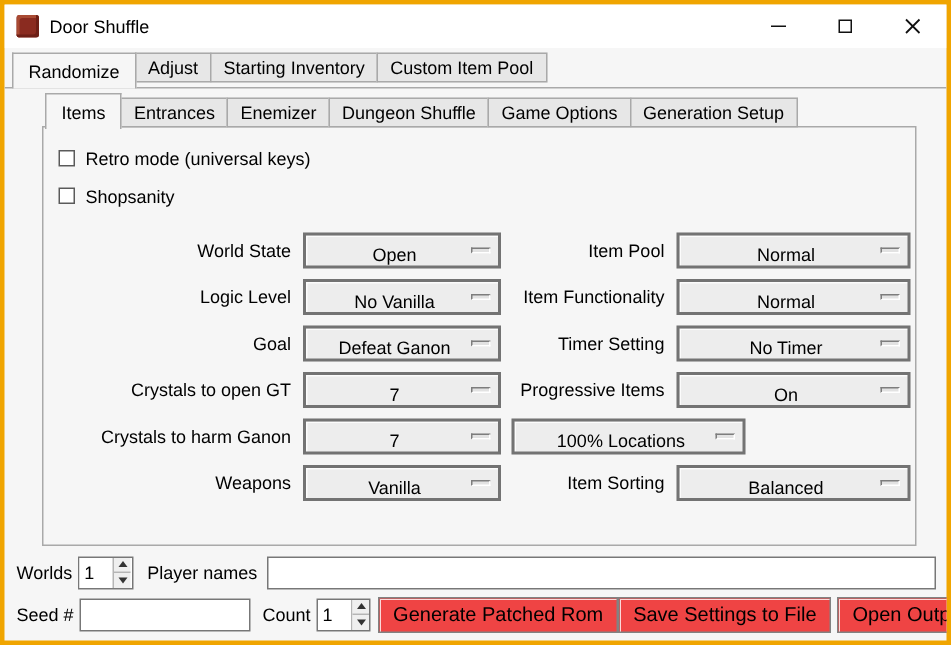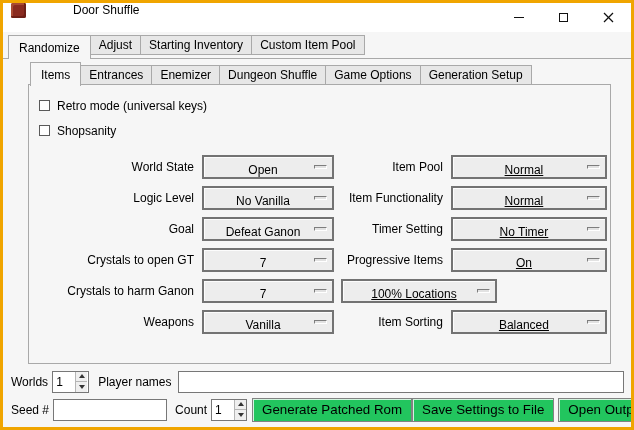--- a/index.html
+++ b/index.html
@@ -10,22 +10,22 @@
     width: 634px; height: 430px;
     border: 3px solid #F0A500;
     background: #F6F6F6;
     display: flex; flex-direction: column;
     overflow: hidden;
   }
 
   
   .titlebar {
     height: 29px; background: #FFFFFF;
-    display: flex; align-items: flex-start;
-    padding-left: 8px; flex: 0 0 auto; gap: 40px;
+    display: flex; align-items: center;
+    padding-left: 8px; flex: 0 0 auto;
   }
   .app-icon {
     width: 15px; height: 15px; margin-right: 7px;
     background: #8a2b20;
     border-radius: 2px;
     box-shadow: inset -2px -2px 0 #6d1f16, inset 2px 2px 0 #a84a33;
   }
   .title-text { font-size: 12px; }
   .win-controls { margin-left: auto; display: flex; height: 100%; }
   .win-btn { width: 45px; height: 100%; display: flex; align-items: center; justify-content: center; }
@@ -78,21 +78,21 @@
 
   .options { display: flex; margin-top: 8px; }
   .col { display: flex; flex-direction: column; }
   .col-left { width: 305px; }
   .col-right { width: 270px; }
   .opt-row { display: flex; align-items: center; height: 31px; }
   .opt-label { text-align: right; padding-right: 8px; white-space: nowrap; }
   .col-left .opt-label { width: 165px; }
   .col-left .dropdown { width: 132px; }
   .col-right .opt-label { width: 110px; }
-  .col-right .dropdown { width: 156px; text-decoration: underline; }
+  .col-right .dropdown { width: 156px; }
 
   .dropdown {
     height: 24px; position: relative;
     display: flex; align-items: flex-end; justify-content: center;
     background: #EDEDED;
     border: 2px solid #737373;
     box-shadow: inset 1px 1px 0 rgba(255,255,255,0.8);
   }
   .dd-value { padding-right: 10px; }
   .dd-indicator {
@@ -131,21 +131,21 @@
     padding-left: 3px;
   }
   .spin-arrows { width: 12px; display: flex; flex-direction: column; border-left: 1px solid #B5B5B5; }
   .spin-btn { flex: 1; background: #EFEFEF; display: flex; align-items: center; justify-content: center; }
   .spin-btn + .spin-btn { border-top: 1px solid #B5B5B5; }
   .tri-up { width: 0; height: 0; border-left: 3px solid transparent; border-right: 3px solid transparent; border-bottom: 4px solid #333; }
   .tri-down { width: 0; height: 0; border-left: 3px solid transparent; border-right: 3px solid transparent; border-top: 4px solid #333; }
 
   .btn {
     height: 24px; padding: 0 9px;
-    background: #22c55e;
+    background: #ef4444;
     border: 1px solid #828282;
     display: flex; align-items: center; justify-content: center;
     white-space: nowrap;
     box-shadow: inset 1px 1px 0 rgba(255,255,255,0.8);
   }
   .btn-generate { margin-left: 5px; }
   .btn-save { margin-left: auto; }
   .btn-open { margin-left: 4px; }
   .mr4 { margin-right: 4px; }
   .lbl-players { margin: 0 6px 0 9px; }

